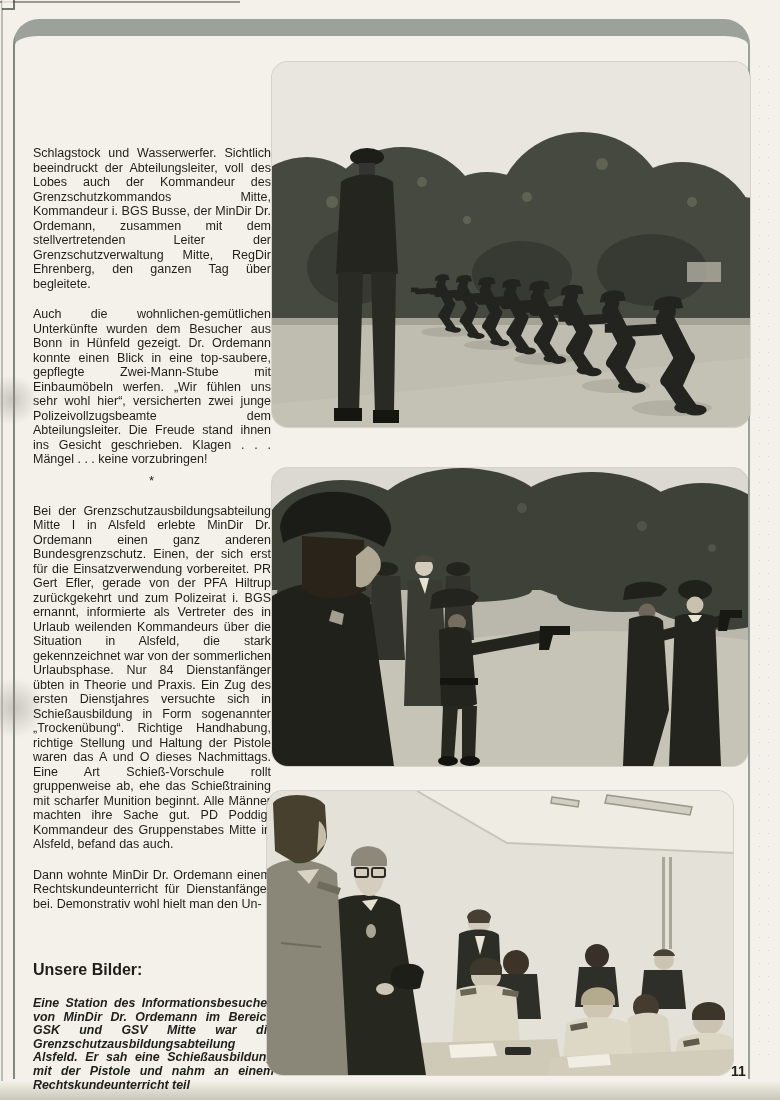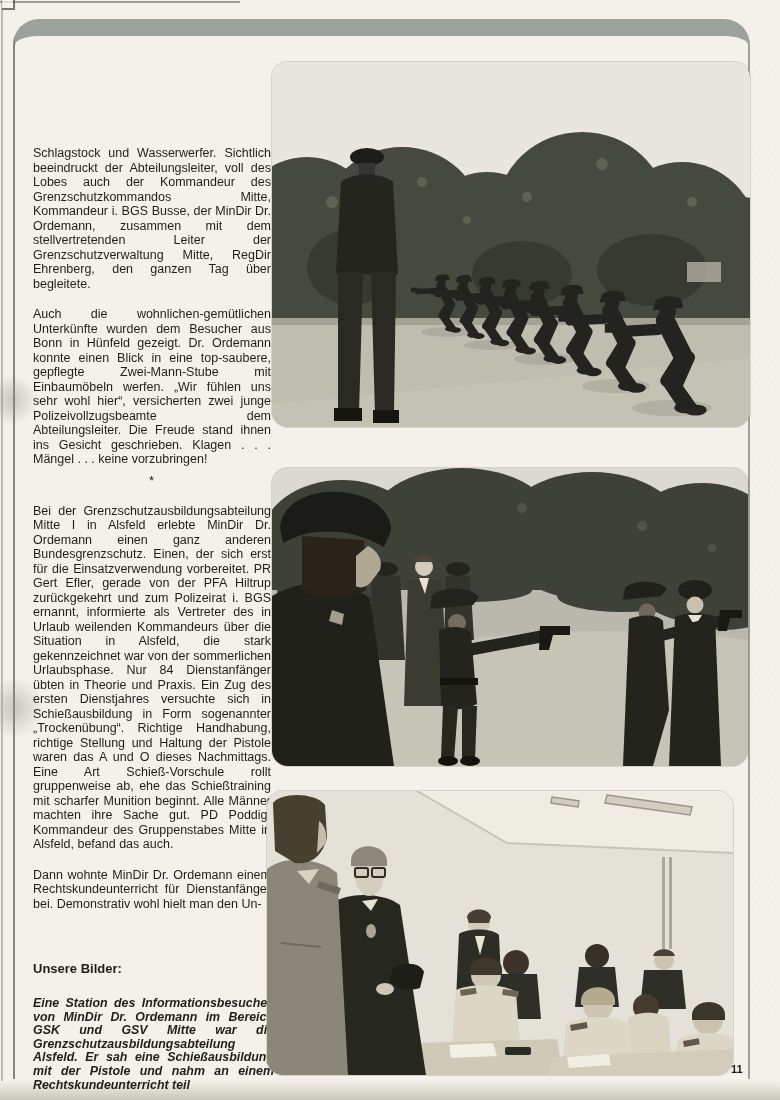--- a/index.html
+++ b/index.html
@@ -33,27 +33,27 @@
     background:radial-gradient(circle, rgba(148,146,136,.45), rgba(148,146,136,0) 70%);}
   .smudge.s1{left:-12px;top:374px;width:48px;height:52px;}
   .smudge.s2{left:-14px;top:676px;width:56px;height:64px;}
   
   .col{
     position:absolute;left:33px;top:130px;width:238px;
     font-size:12.5px;line-height:14.5px;text-align:justify;
   }
   .col p{margin:16px 0 7px 0;}
   .sep{ text-align:center;font-size:13px;line-height:14px;margin:3px 0 7px 0;letter-spacing:1px;}
-  .bilder{position:absolute;left:33px;top:961px;font-size:13px;font-weight:bold;}
+  .bilder{position:absolute;left:33px;top:961px;font-size:16px;font-weight:bold;}
   .caption{
     position:absolute;left:33px;top:997px;width:241px;
     font-size:12.4px;line-height:13.6px;font-style:italic;font-weight:600;
     text-align:justify;
   }
-  .pageno{position:absolute;left:731px;top:1063px;font-size:11px;font-weight:bold;}
+  .pageno{position:absolute;left:731px;top:1063px;font-size:14px;font-weight:bold;}
   
   figure.photo{position:absolute;margin:0;border-radius:16px;overflow:hidden;
     box-shadow:0 0 0 1px rgba(120,118,108,.25);}
   figure.photo svg{display:block;}
   .p1{left:272px;top:62px;width:478px;height:365px;}
   .p2{left:272px;top:468px;width:476px;height:298px;}
   .p3{left:267px;top:791px;width:466px;height:284px;}
 </style>
 </head>
 <body>

